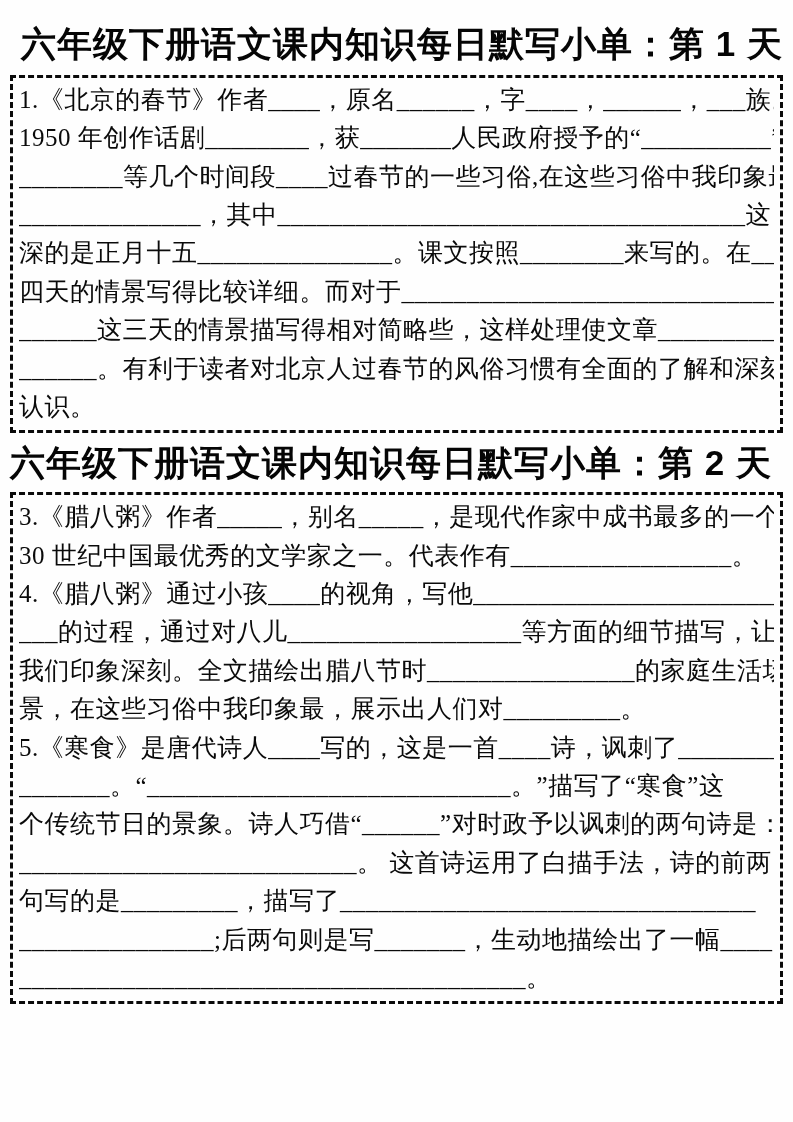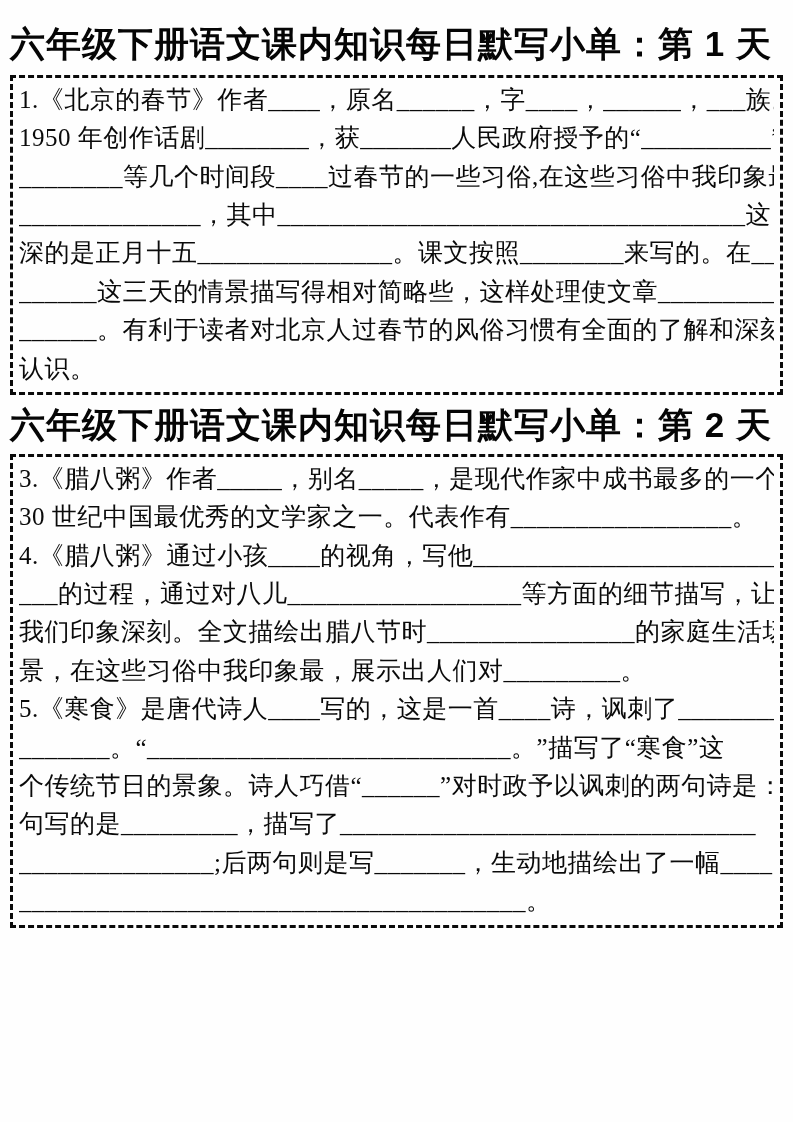--- a/index.html
+++ b/index.html
@@ -19,21 +19,21 @@
     width: 793px;
     height: 1122px;
     padding: 22px 10px 0 10px;
     background: #fefefe;
   }
   .section-title {
     font-family: "Liberation Sans", "DejaVu Sans", sans-serif;
     font-weight: 900;
     font-size: 35px;
     line-height: 1.25;
-    text-align: left;
+    text-align: right;
     letter-spacing: 1px;
     white-space: nowrap;
     color: #050505;
   }
   .title-1 { margin: 0 0 9px 0; }
   .title-2 { margin: 8px 16px 7px 0; }
   .question-box {
     box-sizing: border-box;
     border: 3px dashed #0a0a0a;
     padding: 3px 6px 4px 6px;
@@ -54,37 +54,39 @@
 <div class="sheet">
 
   <div>
     <div class="section-title title-1">六年级下册语文课内知识每日默写小单：第 1 天</div>
     <div class="question-box">
       <div class="w-line">1.《北京的春节》作者____，原名______，字____，______，___族。</div>
       <div class="w-line">1950 年创作话剧________，获_______人民政府授予的“__________”</div>
       <div class="w-line">________等几个时间段____过春节的一些习俗,在这些习俗中我印象最</div>
       <div class="w-line">______________，其中____________________________________这</div>
       <div class="w-line">深的是正月十五_______________。课文按照________来写的。在__</div>
+      <div class="w-line">四天的情景写得比较详细。而对于_____________________________</div>
       <div class="w-line">______这三天的情景描写得相对简略些，这样处理使文章__________</div>
       <div class="w-line">______。有利于读者对北京人过春节的风俗习惯有全面的了解和深刻的</div>
       <div class="w-line">认识。</div>
     </div>
   </div>
 
   <div>
     <div class="section-title title-2">六年级下册语文课内知识每日默写小单：第 2 天</div>
     <div class="question-box">
       <div class="w-line">3.《腊八粥》作者_____，别名_____，是现代作家中成书最多的一个，</div>
       <div class="w-line">30 世纪中国最优秀的文学家之一。代表作有_________________。</div>
       <div class="w-line">4.《腊八粥》通过小孩____的视角，写他________________________</div>
       <div class="w-line">___的过程，通过对八儿__________________等方面的细节描写，让</div>
       <div class="w-line">我们印象深刻。全文描绘出腊八节时________________的家庭生活场</div>
       <div class="w-line">景，在这些习俗中我印象最，展示出人们对_________。</div>
       <div class="w-line">5.《寒食》是唐代诗人____写的，这是一首____诗，讽刺了________</div>
       <div class="w-line">_______。“____________________________。”描写了“寒食”这</div>
       <div class="w-line">个传统节日的景象。诗人巧借“______”对时政予以讽刺的两句诗是：</div>
+      <div class="w-line">__________________________。 这首诗运用了白描手法，诗的前两</div>
       <div class="w-line">句写的是_________，描写了________________________________</div>
       <div class="w-line">_______________;后两句则是写_______，生动地描绘出了一幅____</div>
       <div class="w-line">_______________________________________。</div>
     </div>
   </div>
 
 </div>
 
 </body></html>

